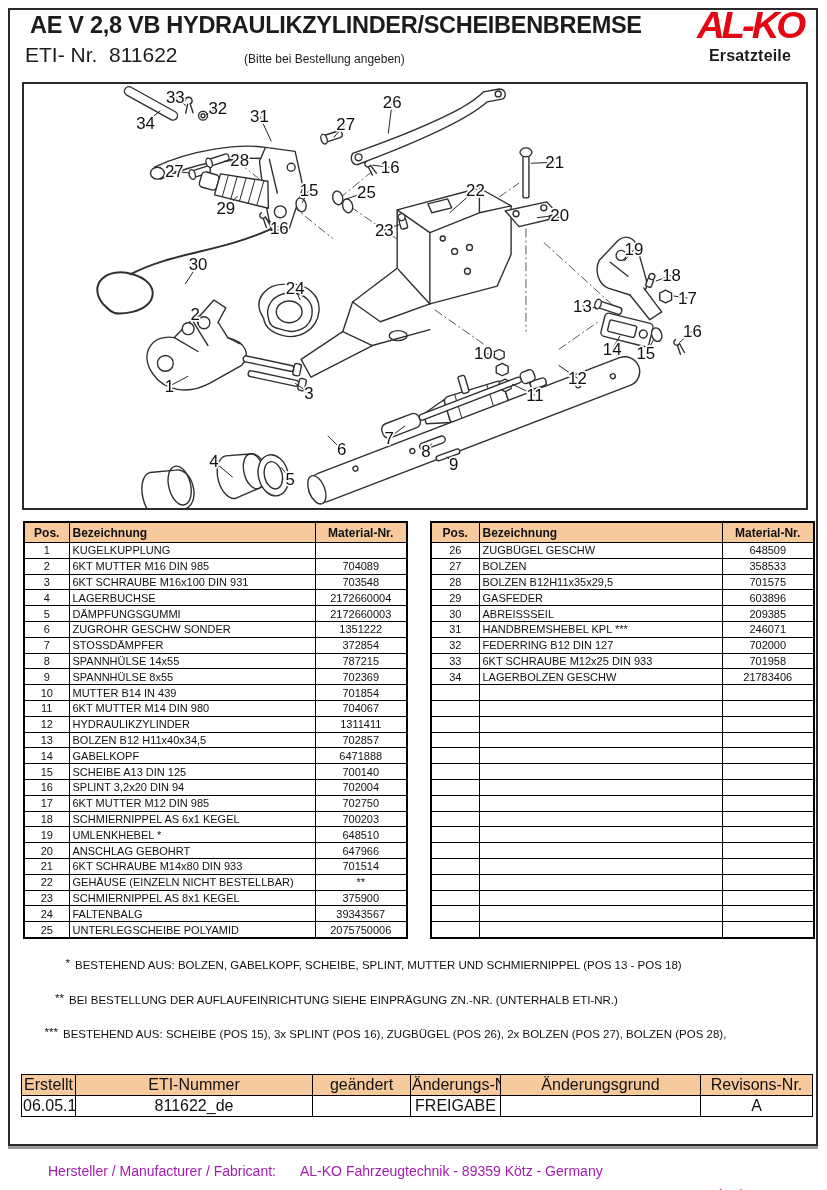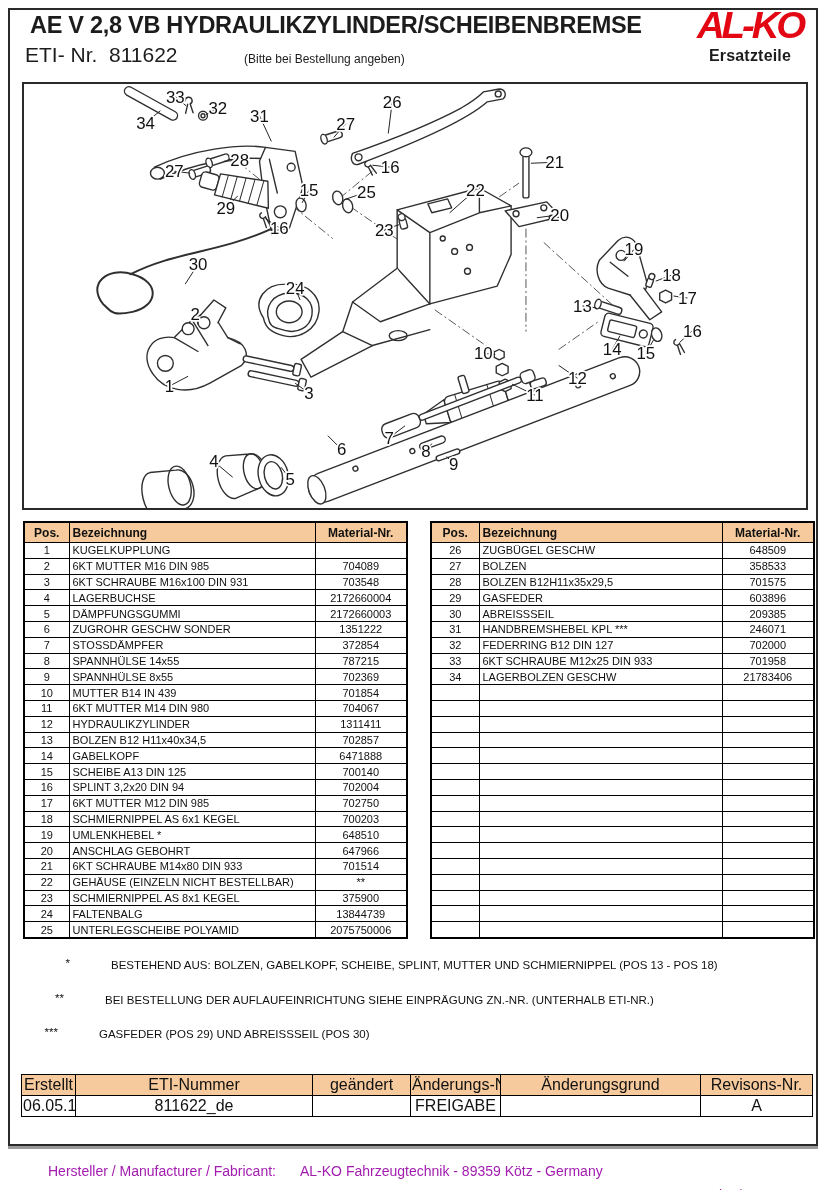--- a/index.html
+++ b/index.html
@@ -31,21 +31,21 @@
   .parts-table th{background:#F6CA9C;font-size:12px;font-weight:bold;height:19px;}
   .parts-table .pos{text-align:center;}
   .parts-table .name{text-align:left;}
   .parts-table .mat{text-align:center;}
   #table-left{left:23px;top:521px;width:383px;}
   #table-right{left:430px;top:521px;width:383px;}
 
   
   .fn{position:absolute;display:flex;font-size:11.5px;color:#111;}
   .fn .m{width:34px;text-align:right;padding-right:5px;flex:none;}
-  .fn .t{max-width:690px;line-height:16px;margin-left:36px;}
+  .fn .t{max-width:690px;line-height:16px;}
   #fn-0{left:36px;top:957px;}
   #fn-1{left:30px;top:992px;}
   #fn-2{left:24px;top:1026px;}
 
   
   #rev-table{position:absolute;left:21px;top:1074px;width:791px;border-collapse:collapse;table-layout:fixed;font-size:16px;border:1.5px solid #000;}
   #rev-table th{background:#F6CA9C;font-weight:normal;border:1px solid #000;height:18px;text-align:center;overflow:hidden;white-space:nowrap;}
   #rev-table td{border:1px solid #000;height:17px;text-align:center;overflow:hidden;white-space:nowrap;}
 
   
@@ -451,21 +451,21 @@
         <td class="mat">**</td>
       </tr>
       <tr>
         <td class="pos">23</td>
         <td class="name">SCHMIERNIPPEL AS 8x1 KEGEL</td>
         <td class="mat">375900</td>
       </tr>
       <tr>
         <td class="pos">24</td>
         <td class="name">FALTENBALG</td>
-        <td class="mat">13844739</td>
+        <td class="mat">39343567</td>
       </tr>
       <tr>
         <td class="pos">25</td>
         <td class="name">UNTERLEGSCHEIBE POLYAMID</td>
         <td class="mat">2075750006</td>
       </tr>
     </tbody>
 </table>
 
 <table class="parts-table" id="table-right">
@@ -618,21 +618,21 @@
   </div>
 <div class="fn" id="fn-1">
     <span class="m">**</span>
     <span class="t">
       <div>BEI BESTELLUNG DER AUFLAUFEINRICHTUNG SIEHE EINPRÄGUNG ZN.-NR. (UNTERHALB ETI-NR.)</div>
     </span>
   </div>
 <div class="fn" id="fn-2">
     <span class="m">***</span>
     <span class="t">
-      <div>GASFEDER (POS 29) UND ABREISSSEIL (POS 30)</div>
+      <div>BESTEHEND AUS: SCHEIBE (POS 15), 3x SPLINT (POS 16), ZUGBÜGEL (POS 26), 2x BOLZEN (POS 27), BOLZEN (POS 28),</div>
     </span>
   </div>
 
 <table id="rev-table">
   <colgroup>
       <col style="width:54px">
       <col style="width:237px">
       <col style="width:98px">
       <col style="width:90px">
       <col style="width:200px">

